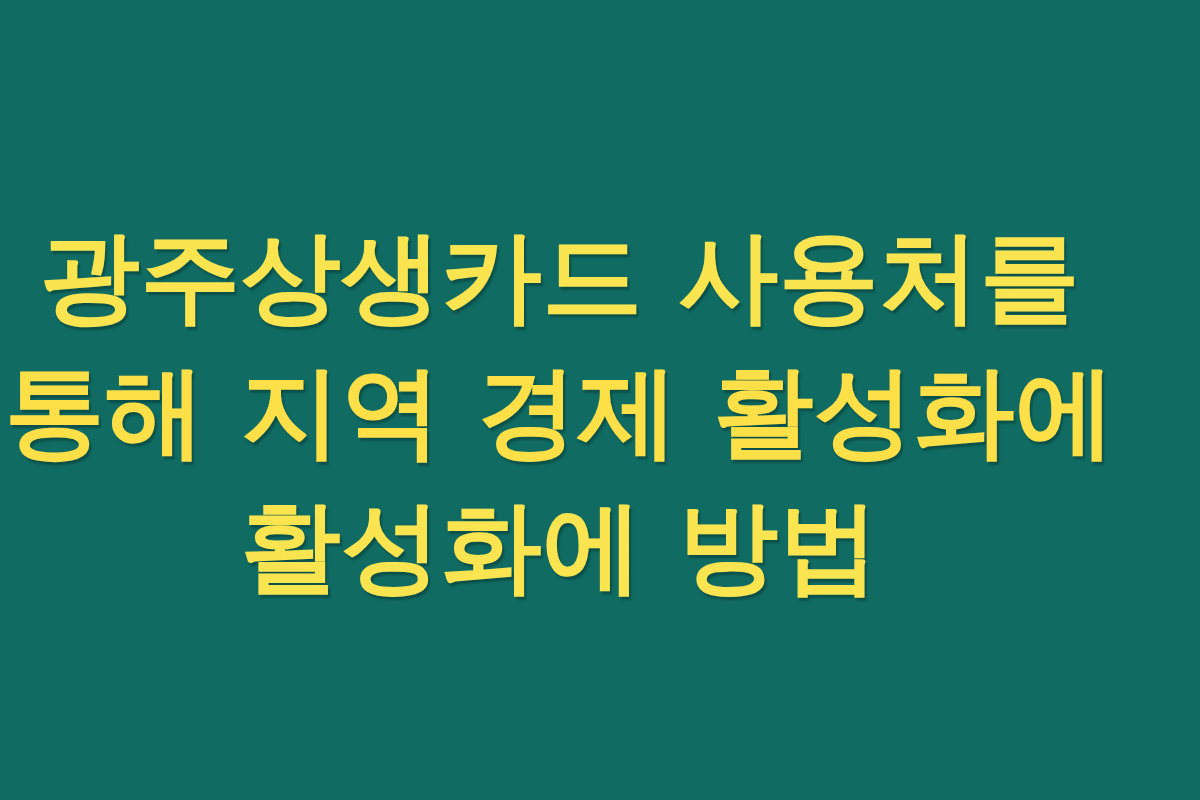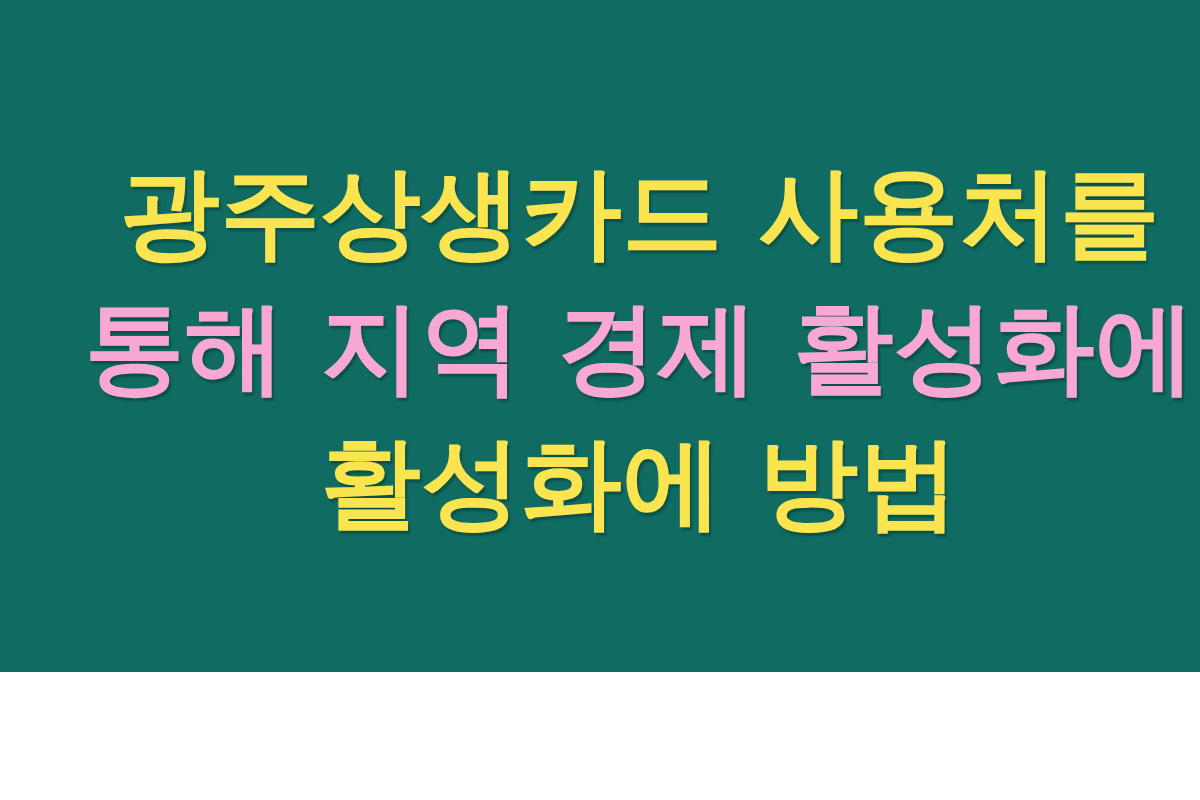--- a/index.html
+++ b/index.html
@@ -10,25 +10,25 @@
   body {
     width: 1200px;
     height: 800px;
     overflow: hidden;
     font-family: "Liberation Sans", "DejaVu Sans", sans-serif;
   }
 
   #banner {
     position: relative;
     width: 1200px;
-    height: 672px;
+    height: 800px;
     box-sizing: border-box;
     display: flex;
     align-items: center;
-    justify-content: flex-end;
+    justify-content: flex-start;
     background: #106B62;
   }
 
   #headline-block {
     width: 1120px;
     text-align: center;
     margin-top: 22px;
   }
 
   .headline-line {
@@ -47,17 +47,17 @@
   .headline-line.line-2 { font-size: 100px; }
   .headline-line.line-3 { font-size: 100px; }
 </style>
 </head>
 <body>
 
 <div id="banner" style="background: rgb(16, 107, 98);">
 
   <div id="headline-block">
     <span class="headline-line line-1" style="color: rgb(250, 228, 79); text-shadow: rgba(6, 58, 52, 0.55) 2px 3px 2px;">광주상생카드 사용처를</span>
-    <span class="headline-line line-2" style="color: #f9a8d4; text-shadow: rgba(6, 58, 52, 0.55) 2px 3px 2px;">통해 지역 경제 활성화에</span>
+    <span class="headline-line line-2" style="color: #fde047; text-shadow: rgba(6, 58, 52, 0.55) 2px 3px 2px;">통해 지역 경제 활성화에</span>
     <span class="headline-line line-3" style="color: rgb(250, 228, 79); text-shadow: rgba(6, 58, 52, 0.55) 2px 3px 2px;">활성화에 방법</span>
   </div>
 
 </div>
 
 </body></html>

